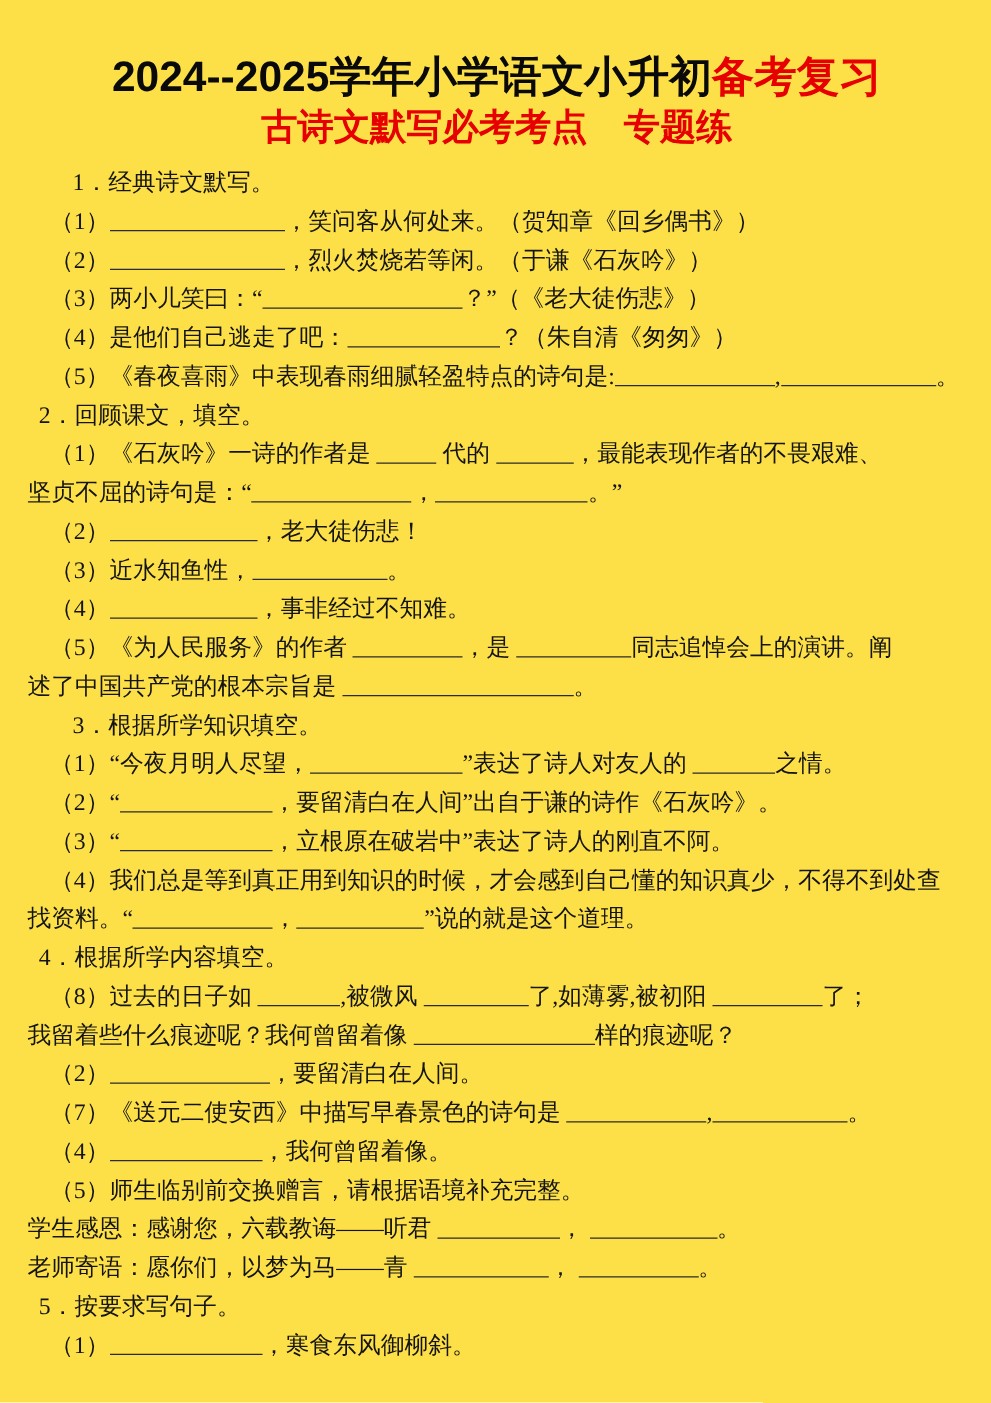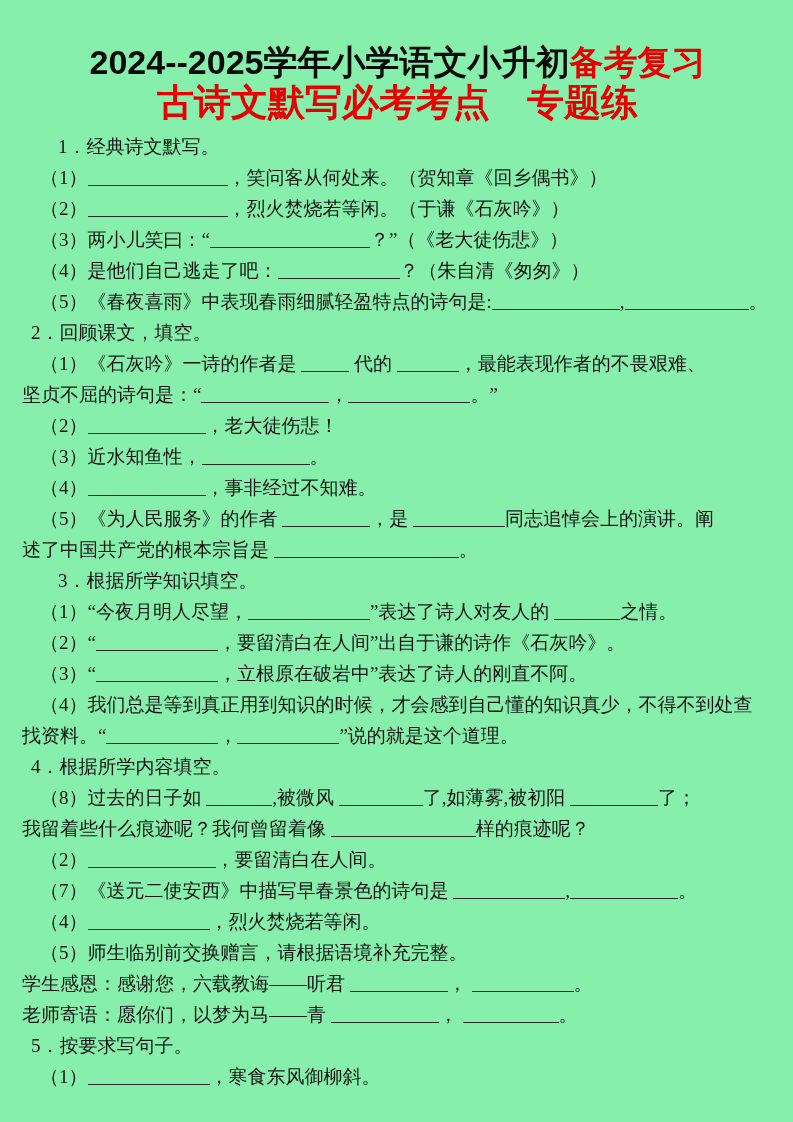--- a/index.html
+++ b/index.html
@@ -1,40 +1,40 @@
 <!DOCTYPE html>
 <html><head>
 <meta charset="utf-8">
 <style>
   html,body { margin:0; padding:0; background:#ffffff; }
   .page {
     position:relative;
     width:793px; height:1122px;
     margin:0 auto;
-    background:#86efac;
+    background:#fde047;
     color:#141414;
     font-family:"Liberation Serif","DejaVu Serif",serif;
     overflow:hidden;
     box-sizing:border-box;
     padding:40px 20px 0 22px;
   }
   .title1 {
     text-align:center;
     font-family:"Liberation Sans","DejaVu Sans",sans-serif;
     font-weight:bold;
     font-size:34px;
     line-height:44px;
     white-space:nowrap;
     color:#0a0a0a;
   }
   .title2 {
     text-align:center;
     font-family:"Liberation Sans","DejaVu Sans",sans-serif;
     font-weight:bold;
-    font-size:37px;
+    font-size:29px;
     line-height:37px;
     white-space:nowrap;
   }
   .red { color:#e60000; }
   .doc {
     margin-top:10px;
     font-size:19px;
   }
   .line {
     height:31px;
@@ -79,20 +79,20 @@
       <div class="line item"><span>（1）“今夜月明人尽望，</span><span class="blank" style="width: 122px;"></span><span>”表达了诗人对友人的 </span><span class="blank" style="width: 66px;"></span><span>之情。</span></div>
       <div class="line item"><span>（2）“</span><span class="blank" style="width: 122px;"></span><span>，要留清白在人间”出自于谦的诗作《石灰吟》。</span></div>
       <div class="line item"><span>（3）“</span><span class="blank" style="width: 122px;"></span><span>，立根原在破岩中”表达了诗人的刚直不阿。</span></div>
       <div class="line item"><span>（4）我们总是等到真正用到知识的时候，才会感到自己懂的知识真少，不得不到处查</span></div>
       <div class="line cont"><span>找资料。“</span><span class="blank" style="width: 112px;"></span><span>，</span><span class="blank" style="width: 102px;"></span><span>”说的就是这个道理。</span></div>
       <div class="line heading"><span>4．根据所学内容填空。</span></div>
       <div class="line item"><span>（8）过去的日子如 </span><span class="blank" style="width: 66px;"></span><span>,被微风 </span><span class="blank" style="width: 84px;"></span><span>了,如薄雾,被初阳 </span><span class="blank" style="width: 88px;"></span><span>了；</span></div>
       <div class="line cont"><span>我留着些什么痕迹呢？我何曾留着像 </span><span class="blank" style="width: 145px;"></span><span>样的痕迹呢？</span></div>
       <div class="line item"><span>（2）</span><span class="blank" style="width: 128px;"></span><span>，要留清白在人间。</span></div>
       <div class="line item"><span>（7）《送元二使安西》中描写早春景色的诗句是 </span><span class="blank" style="width: 112px;"></span><span>,</span><span class="blank" style="width: 108px;"></span><span>。</span></div>
-      <div class="line item"><span>（4）</span><span class="blank" style="width: 122px;"></span><span>，烈火焚烧若等闲。</span></div>
+      <div class="line item"><span>（4）</span><span class="blank" style="width: 122px;"></span><span>，我何曾留着像。</span></div>
       <div class="line item"><span>（5）师生临别前交换赠言，请根据语境补充完整。</span></div>
       <div class="line cont"><span>学生感恩：感谢您，六载教诲——听君 </span><span class="blank" style="width: 98px;"></span><span>， </span><span class="blank" style="width: 102px;"></span><span>。</span></div>
       <div class="line cont"><span>老师寄语：愿你们，以梦为马——青 </span><span class="blank" style="width: 108px;"></span><span>， </span><span class="blank" style="width: 96px;"></span><span>。</span></div>
       <div class="line heading"><span>5．按要求写句子。</span></div>
       <div class="line item"><span>（1）</span><span class="blank" style="width: 122px;"></span><span>，寒食东风御柳斜。</span></div>
     </div>
 </div>
 
 </body></html>

